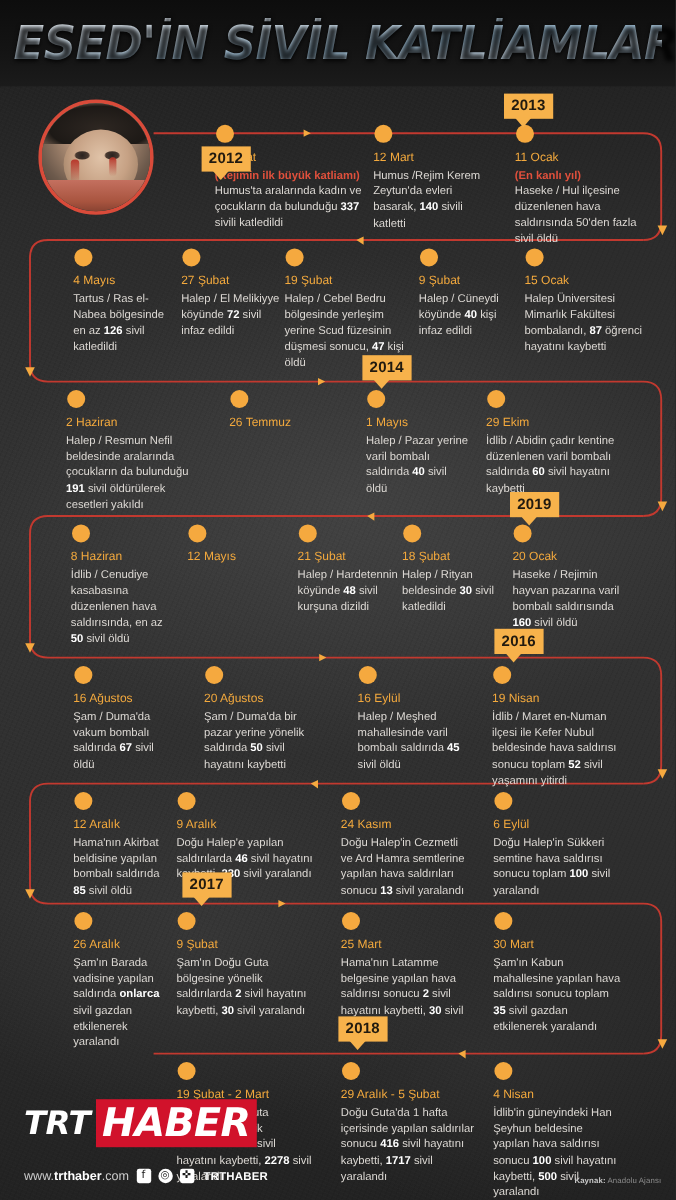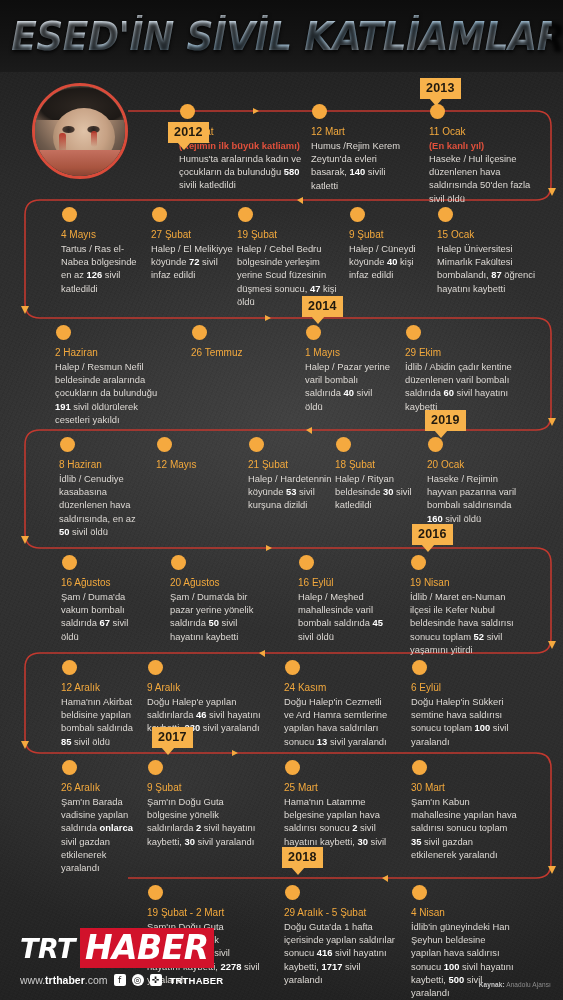--- a/index.html
+++ b/index.html
@@ -183,21 +183,21 @@
     color: #ddd9d4;
     font-size: 9.4px;
     line-height: 13.2px;
     font-family: "Liberation Sans", sans-serif;
   }
   .node .ev-text b { color: #ffffff; font-weight: bold; }
 
   
   #footer-logo {
     position: absolute;
-    left: 20px; bottom: 32px;
+    left: 20px; bottom: 44px;
     z-index: 9;
     display: flex;
     align-items: center;
   }
   #footer-logo .trt {
     color: #ffffff;
     font-size: 27px;
     font-weight: bold;
     font-style: italic;
     letter-spacing: -0.5px;
@@ -326,21 +326,21 @@
       <div class="year-badge" style="left: 412px; top: 524px;"><span>2016</span><span class="tail"></span></div>
       <div class="year-badge" style="left: 152px; top: 727px;"><span>2017</span><span class="tail"></span></div>
       <div class="year-badge" style="left: 282px; top: 847px;"><span>2018</span><span class="tail"></span></div>
     </div>
   <div id="nodes-layer">
       <div class="node" style="left: 180px; top: 104px;">
         <div class="dot"></div>
         <div class="body" style="width: 124px;">
           <div class="ev-date">4 Şubat</div>
           <div class="ev-note">(Rejimin ilk büyük katliamı)</div>
-          <div class="ev-text">Humus'ta aralarında kadın ve çocukların da bulunduğu <b>580</b> sivili katledildi</div>
+          <div class="ev-text">Humus'ta aralarında kadın ve çocukların da bulunduğu <b>337</b> sivili katledildi</div>
         </div>
       </div>
       <div class="node" style="left: 312px; top: 104px;">
         <div class="dot"></div>
         <div class="body" style="width: 96px;">
           <div class="ev-date">12 Mart</div>
           <div class="ev-text">Humus /Rejim Kerem Zeytun'da evleri basarak, <b>140</b> sivili katletti</div>
         </div>
       </div>
       <div class="node" style="left: 430px; top: 104px;">
@@ -423,21 +423,21 @@
       <div class="node" style="left: 157px; top: 437px;">
         <div class="dot"></div>
         <div class="body" style="width: 80px;">
           <div class="ev-date">12 Mayıs</div>
         </div>
       </div>
       <div class="node" style="left: 249px; top: 437px;">
         <div class="dot"></div>
         <div class="body" style="width: 84px;">
           <div class="ev-date">21 Şubat</div>
-          <div class="ev-text">Halep / Hardetennin köyünde <b>53</b> sivil kurşuna dizildi</div>
+          <div class="ev-text">Halep / Hardetennin köyünde <b>48</b> sivil kurşuna dizildi</div>
         </div>
       </div>
       <div class="node" style="left: 336px; top: 437px;">
         <div class="dot"></div>
         <div class="body" style="width: 80px;">
           <div class="ev-date">18 Şubat</div>
           <div class="ev-text">Halep / Rityan beldesinde <b>30</b> sivil katledildi</div>
         </div>
       </div>
       <div class="node" style="left: 428px; top: 437px;">

